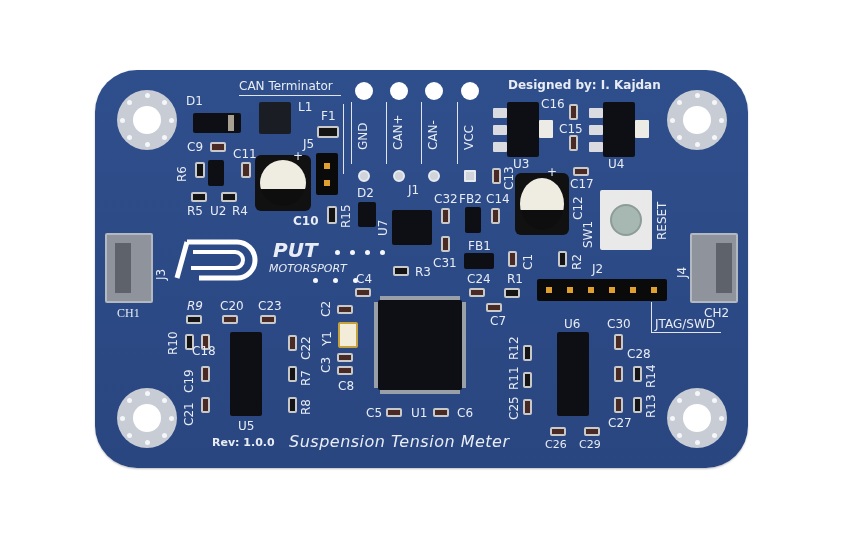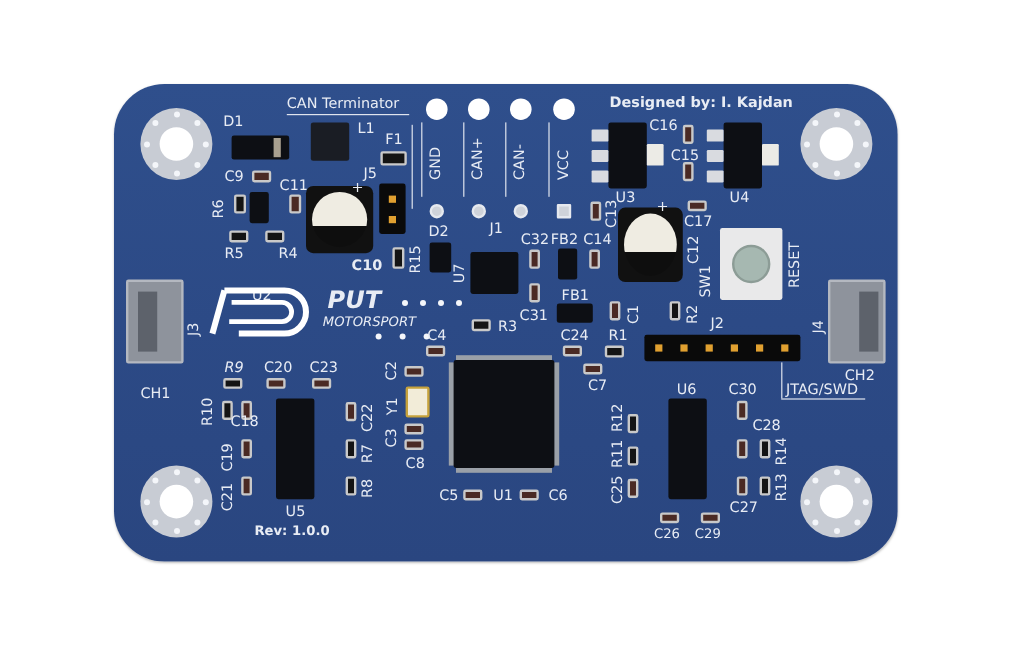--- a/index.html
+++ b/index.html
@@ -98,21 +98,21 @@
   <span class="silk" style="left:138px;top:78px;">C11</span>
 
   <span class="silk rot" style="left:81px;top:112px;">R6</span>
   <div class="smd r" style="left:100px;top:92px;width:10px;height:16px;"></div>
   <div class="ic" style="left:113px;top:90px;width:16px;height:26px;"></div>
   <div class="smd" style="left:146px;top:92px;width:10px;height:16px;"></div>
 
   <div class="smd r" style="left:96px;top:122px;width:16px;height:10px;"></div>
   <div class="smd r" style="left:126px;top:122px;width:16px;height:10px;"></div>
   <span class="silk" style="left:92px;top:135px;text-align:center;">R5</span>
-  <span class="silk" style="left:115px;top:135px;margin-top:35px;">U2</span>
+  <span class="silk" style="left:115px;top:135px;">U2</span>
   <span class="silk" style="left:137px;top:135px;">R4</span>
 
   <div class="cap-el" style="left:160px;top:85px;width:56px;height:56px;">
       <div class="top"></div>
     </div>
   <span class="silk" style="left:198px;top:145px;font-weight:bold;">C10</span>
   <span class="silk" style="left:198px;top:80px;">+</span>
 
   <span class="silk" style="left:208px;top:68px;">J5</span>
   <div class="hdr" style="left:221px;top:83px;width:22px;height:42px;">
@@ -210,21 +210,21 @@
       <span class="pin" style="left:114px;top:8px"></span>
   </div>
   <div class="line" style="left:556px;top:232px;width:1px;height:30px;"></div>
   <div class="line" style="left:556px;top:262px;width:70px;height:1px;"></div>
   <span class="silk" style="left:560px;top:248px;">JTAG/SWD</span>
 
   <div class="jst" style="left:10px;top:163px;width:48px;height:70px;">
     <div class="inner" style="left:8px;top:8px;width:16px;height:50px;"></div>
   </div>
   <span class="silk rot" style="left:60px;top:210px;">J3</span>
-  <span class="silk" style="left:22px;top:252px;">CH1</span>
+  <span class="silk" style="left:22px;top:237px;font-family:Liberation Serif, serif;">CH1</span>
   <div class="jst" style="left:595px;top:163px;width:48px;height:70px;">
     <div class="inner" style="left:24px;top:8px;width:16px;height:50px;"></div>
   </div>
   <span class="silk rot" style="left:581px;top:208px;">J4</span>
   <span class="silk" style="left:609px;top:237px;">CH2</span>
 
   <svg class="abs" style="left:78px;top:168px;" width="92" height="44" viewBox="0 0 92 44">
     <path d="M14 4 H64 A18 18 0 0 1 64 40 H26" fill="none" stroke="#ffffff" stroke-width="5"></path>
     <path d="M20 14 H62 A8 8 0 0 1 62 30 H18" fill="none" stroke="#ffffff" stroke-width="4"></path>
     <path d="M14 4 L4 40" fill="none" stroke="#ffffff" stroke-width="5"></path>
@@ -319,13 +319,14 @@
   <div class="smd r" style="left:538px;top:327px;width:9px;height:16px;"></div>
   <span class="silk rot" style="left:550px;top:348px;">R13</span>
   <span class="silk" style="left:513px;top:347px;">C27</span>
 
   <div class="smd" style="left:455px;top:357px;width:16px;height:9px;"></div>
   <span class="silk" style="left:450px;top:369px;font-size:11px;">C26</span>
   <div class="smd" style="left:489px;top:357px;width:16px;height:9px;"></div>
   <span class="silk" style="left:484px;top:369px;font-size:11px;">C29</span>
 
   <span class="silk bold" style="left:117px;top:367px;font-size:11px;">Rev: 1.0.0</span>
+  <span class="silk big" style="left:194px;top:364px;">Suspension Tension Meter</span>
 </div>
 
 </body></html>

